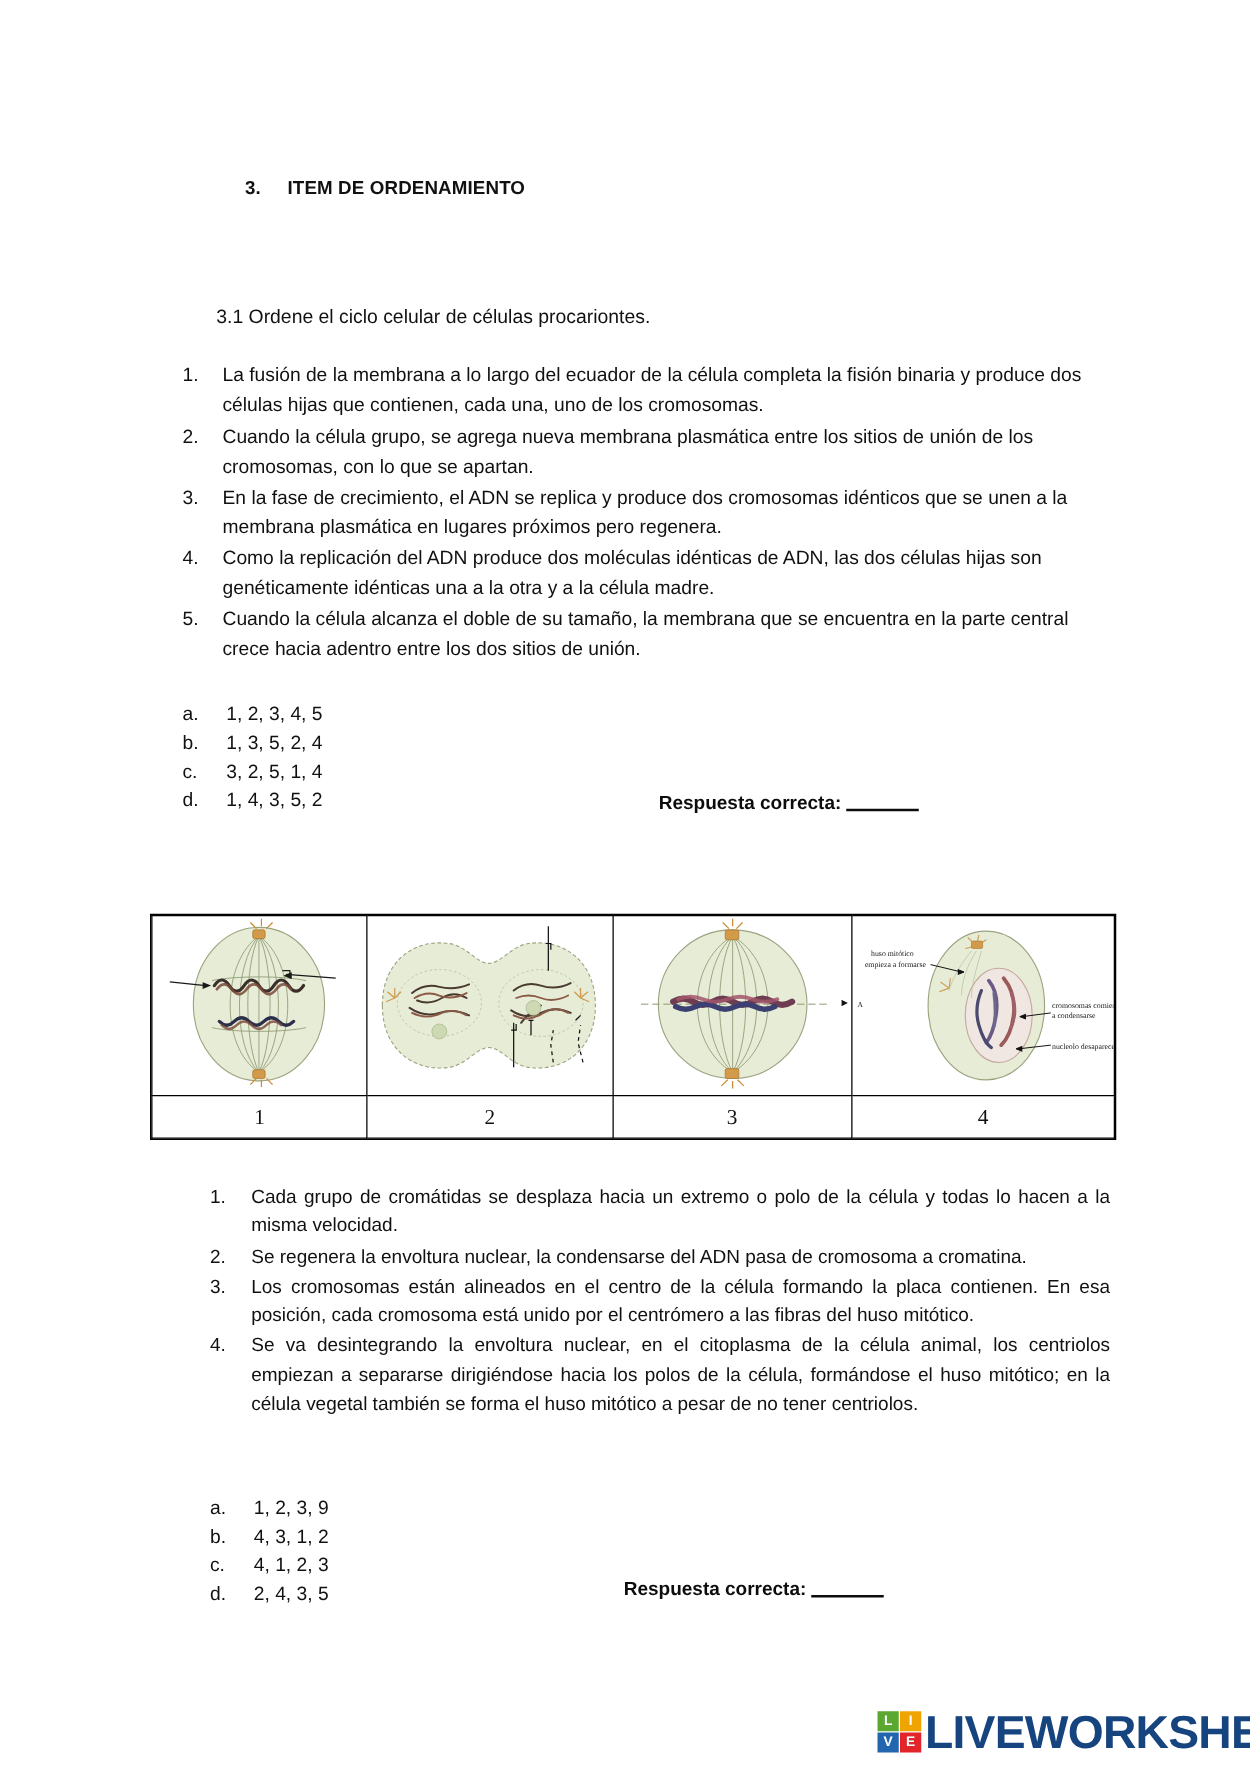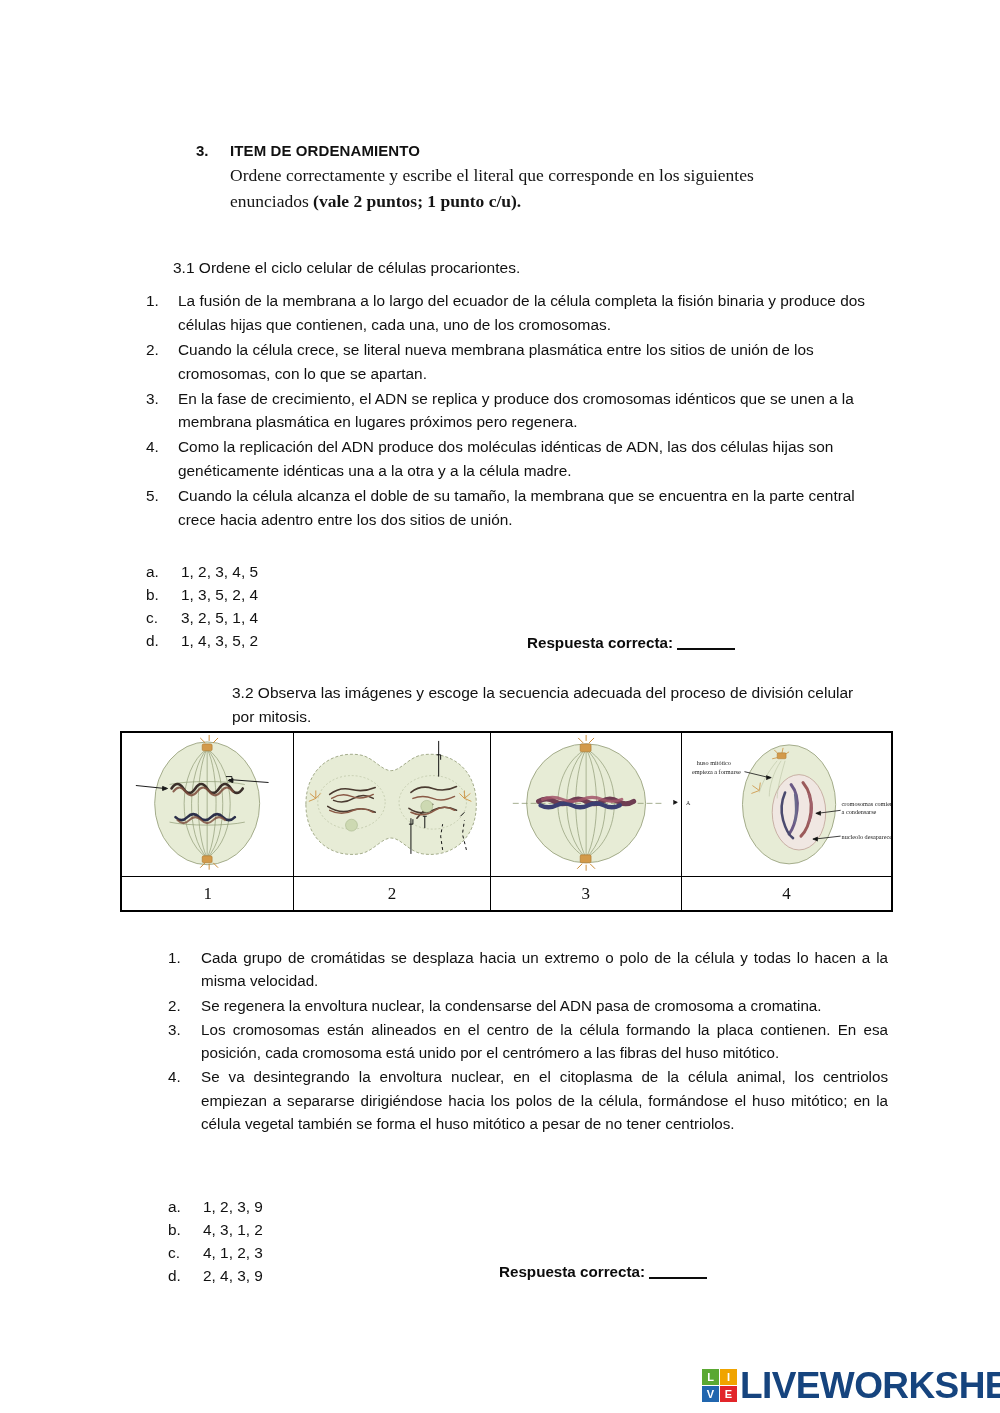--- a/index.html
+++ b/index.html
@@ -58,21 +58,21 @@
     width: 600px;
   }
   .sec-desc b {
     font-weight: bold;
   }
 
   
   .q31-prompt {
     position: absolute;
     left: 173px;
-    top: 259px;
+    top: 245px;
     font-size: 15.5px;
     color: #111;
   }
 
   
   .list-1 {
     position: absolute;
     left: 146px;
     top: 289px;
     width: 736px;
@@ -264,36 +264,33 @@
 </head>
 <body>
 
 <div class="page">
 
   <div class="sec-header">
     <div class="sec-header-row">
       <span class="sec-num">3.</span>
       <span class="sec-title">ITEM DE ORDENAMIENTO</span>
     </div>
-    <div class="sec-desc">
-      <span>Ordene correctamente y escribe el literal que corresponde en los siguientes enunciados </span><b>(vale 2 puntos; 1 punto c/u).</b>
-    </div>
   </div>
 
   <div class="q31-prompt">3.1 Ordene el ciclo celular de células procariontes.</div>
 
   <div class="list-1">
     <ul class="olist">
       <li>
         <span class="mark">1.</span>
         <span class="txt">La fusión de la membrana a lo largo del ecuador de la célula completa la fisión binaria y produce dos células hijas que contienen, cada una, uno de los cromosomas.</span>
       </li>
       <li>
         <span class="mark">2.</span>
-        <span class="txt">Cuando la célula crece, se literal nueva membrana plasmática entre los sitios de unión de los cromosomas, con lo que se apartan.</span>
+        <span class="txt">Cuando la célula grupo, se agrega nueva membrana plasmática entre los sitios de unión de los cromosomas, con lo que se apartan.</span>
       </li>
       <li>
         <span class="mark">3.</span>
         <span class="txt">En la fase de crecimiento, el ADN se replica  y produce dos cromosomas idénticos que se unen a la membrana plasmática en lugares próximos pero regenera.</span>
       </li>
       <li>
         <span class="mark">4.</span>
         <span class="txt">Como la replicación del ADN produce dos moléculas idénticas de ADN, las dos células hijas son genéticamente idénticas una a la otra y a la célula madre.</span>
       </li>
       <li>
@@ -321,21 +318,20 @@
         <span class="mark">d.</span>
         <span>1, 4, 3, 5, 2</span>
       </li>
     </ul>
   </div>
 
   <div class="resp-1">
     <span>Respuesta correcta:</span><span class="resp-blank"></span>
   </div>
 
-  <div class="q32-prompt">3.2 Observa las imágenes y escoge la secuencia adecuada del proceso de división celular por  mitosis.</div>
 
   <div class="fig-table">
     <table>
       <tbody>
           <tr>
 
         <td class="col-1">
           <div class="fig-cell">
             <svg class="cellfig" viewBox="0 0 173 143">
               <ellipse cx="86" cy="71" rx="53" ry="62" fill="#e7ecd6" stroke="#9aa37f" stroke-width="0.9"></ellipse>
@@ -542,21 +538,21 @@
       <li>
         <span class="mark">b.</span>
         <span>4, 3, 1, 2</span>
       </li>
       <li>
         <span class="mark">c.</span>
         <span>4, 1, 2, 3</span>
       </li>
       <li>
         <span class="mark">d.</span>
-        <span>2, 4, 3, 9</span>
+        <span>2, 4, 3, 5</span>
       </li>
     </ul>
   </div>
 
   <div class="resp-2">
     <span>Respuesta correcta:</span><span class="resp-blank"></span>
   </div>
 
   <div class="logo">
     <div class="logo-tiles">

